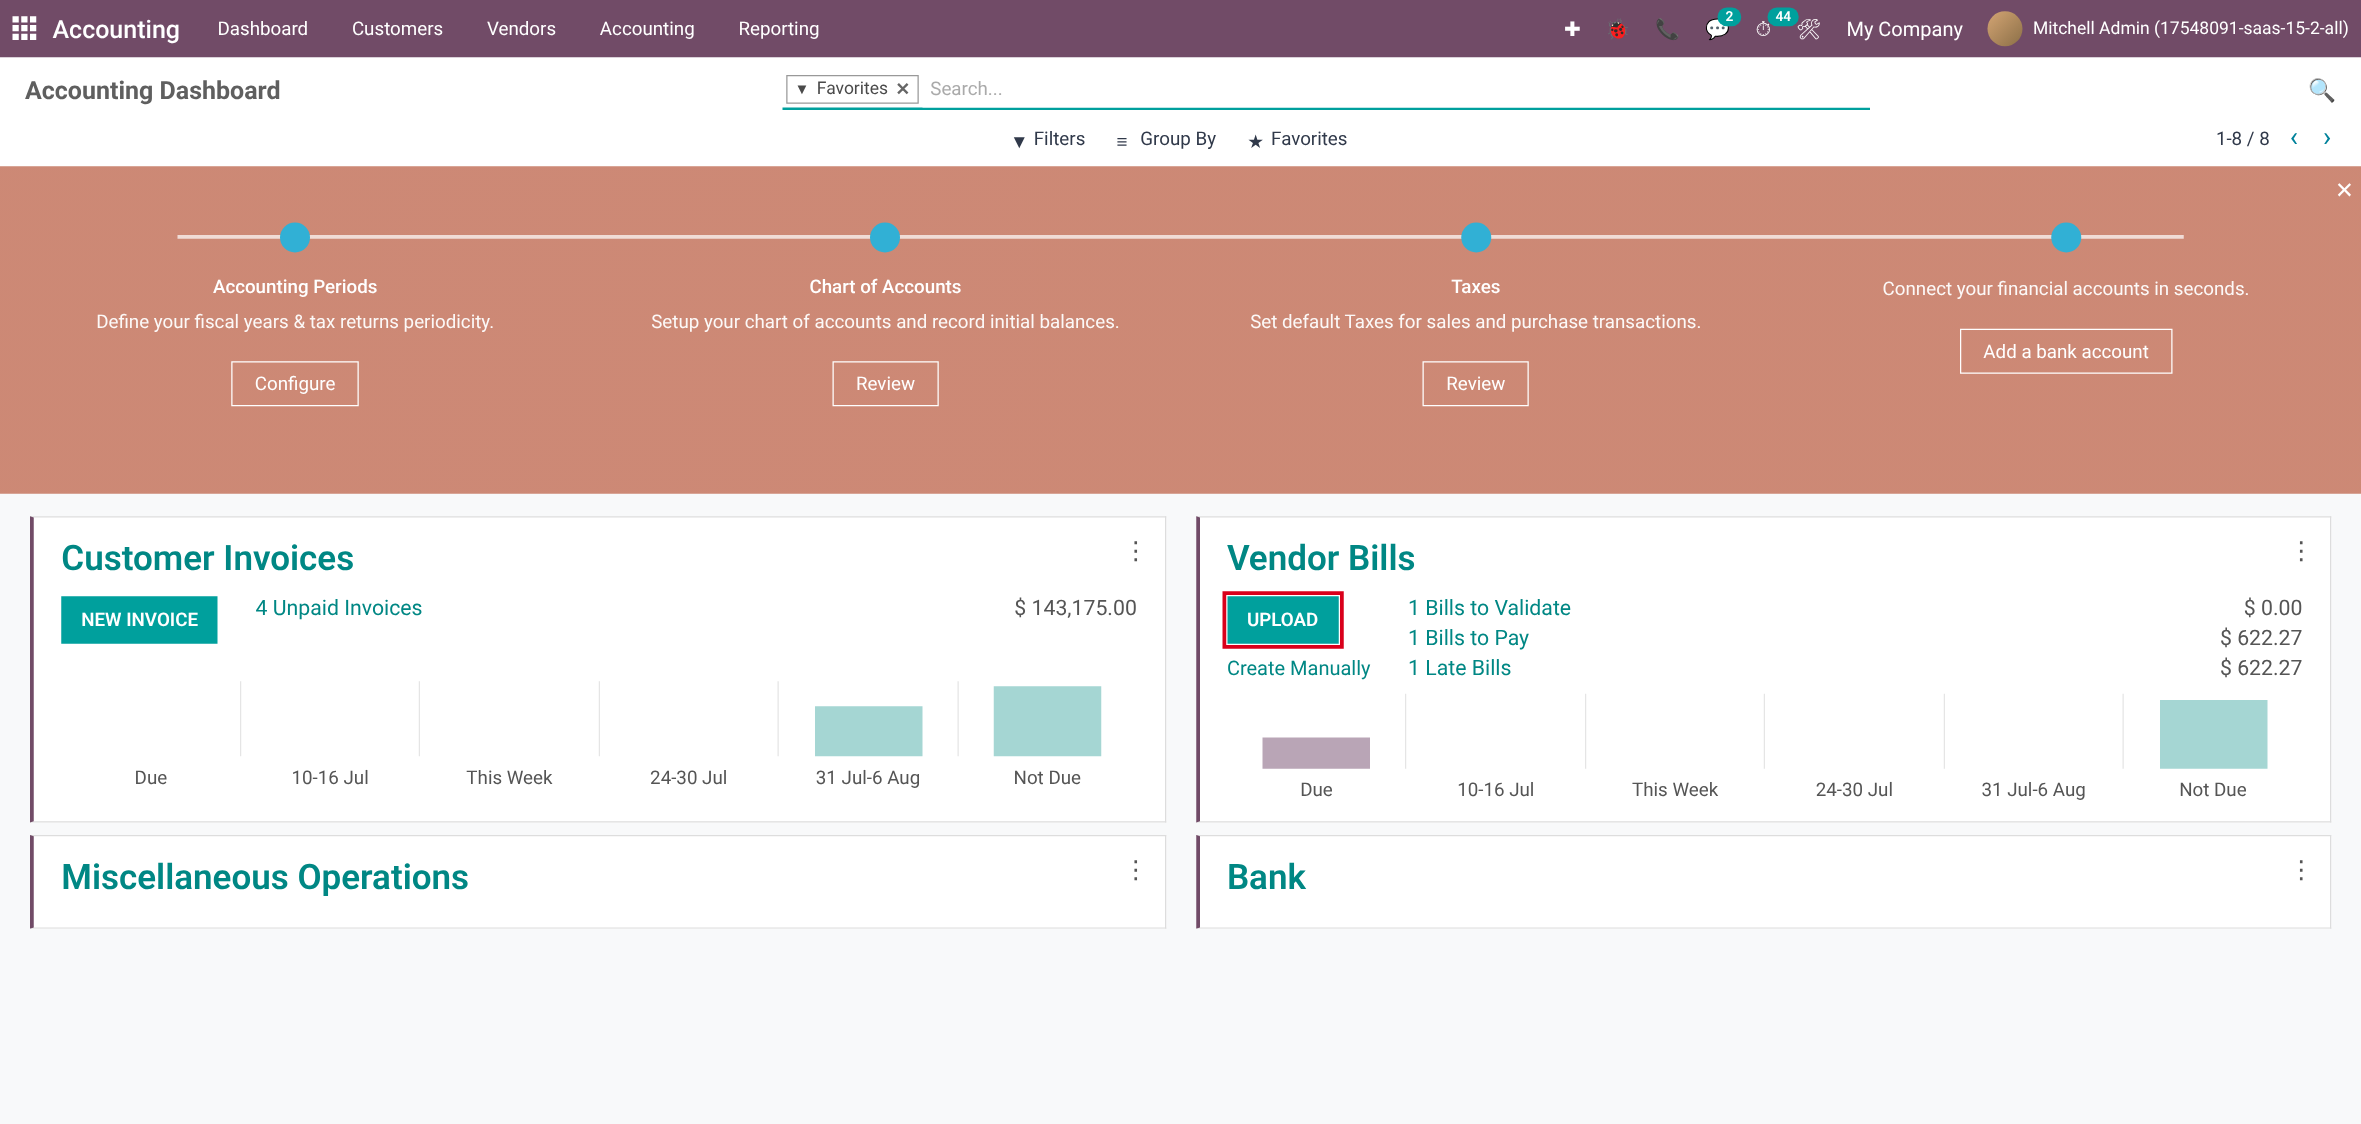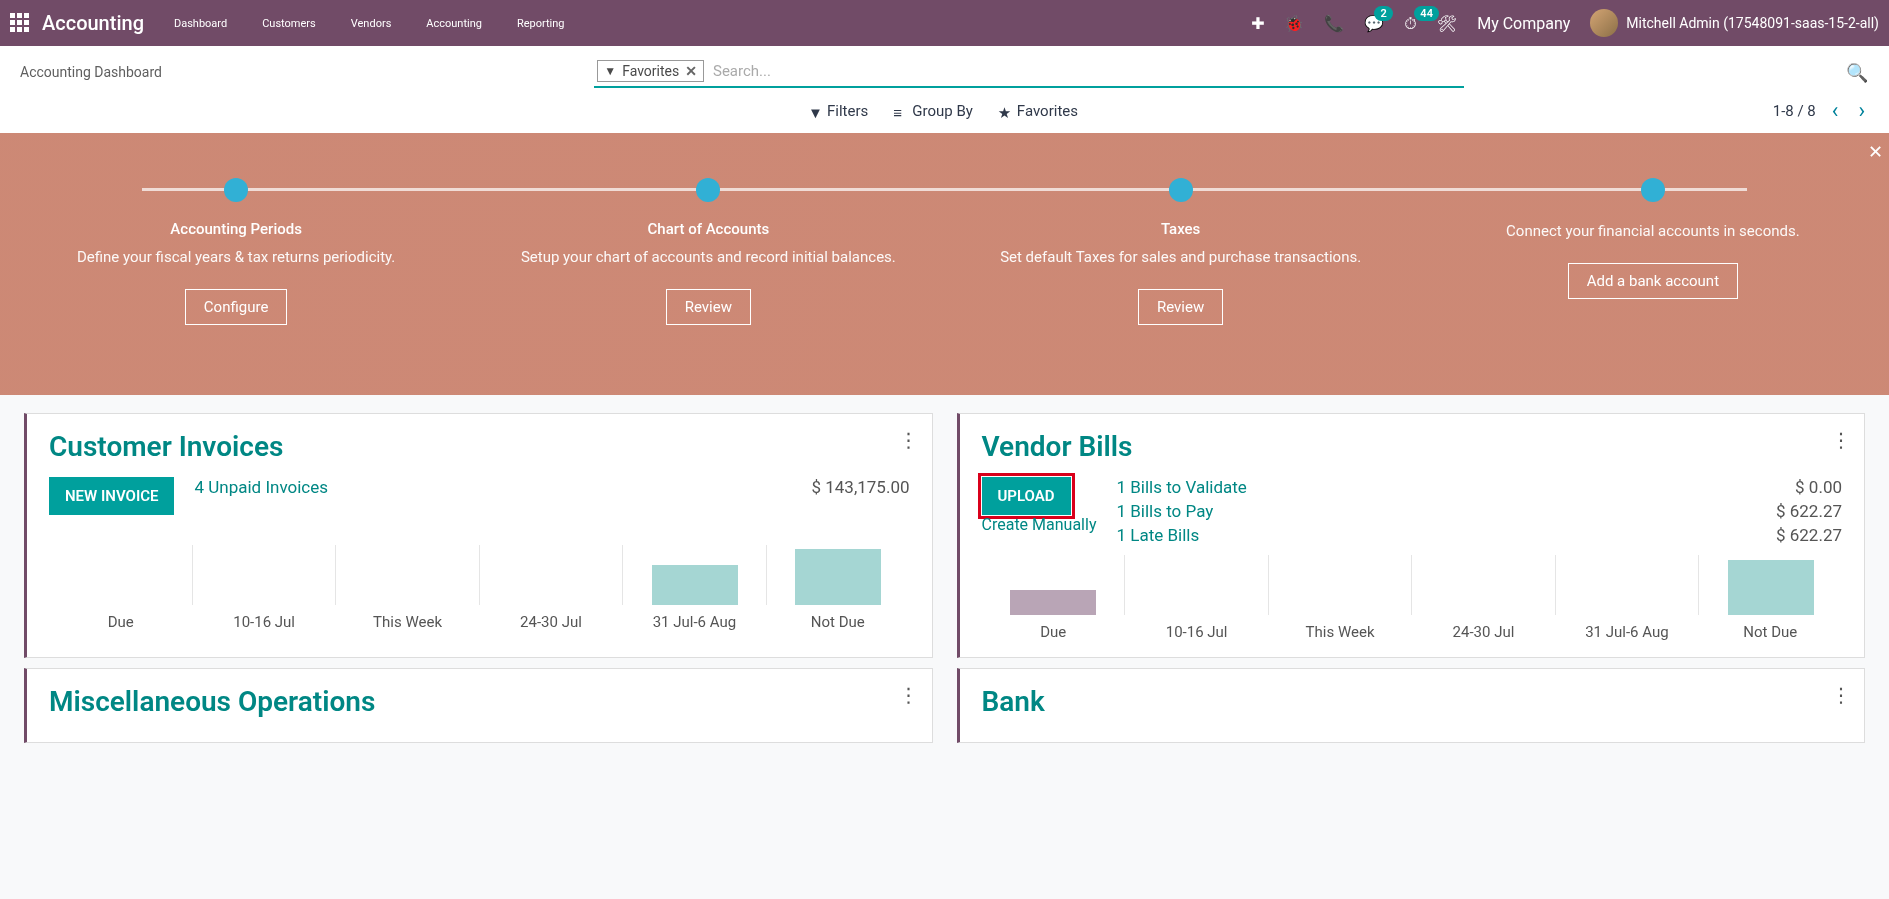--- a/index.html
+++ b/index.html
@@ -3,32 +3,32 @@
 <meta charset="utf-8">
 <style>
 * { margin:0; padding:0; box-sizing:border-box; font-family:-apple-system,BlinkMacSystemFont,"Segoe UI",Roboto,sans-serif; }
 body { background:#f8f9fa; }
 
 
 .navbar { background:#714B67; height:46px; display:flex; align-items:center; padding:0 10px; color:#fff; }
 .nav-apps { width:20px; height:20px; display:grid; grid-template-columns:repeat(3,5px); grid-template-rows:repeat(3,5px); gap:2px; margin-right:12px; cursor:pointer; }
 .nav-apps span { background:#fff; width:5px; height:5px; }
 .nav-brand { font-size:20px; font-weight:500; margin-right:30px; }
-.nav-menu { display:flex; gap:35px; font-size:11px; }
+.nav-menu { display:flex; gap:35px; font-size:15px; }
 .nav-menu-item { cursor:pointer; }
 .nav-right { margin-left:auto; display:flex; align-items:center; gap:20px; }
 .nav-icon { position:relative; cursor:pointer; font-size:16px; }
 .badge { background:#00A09D; color:#fff; font-size:11px; font-weight:600; border-radius:10px; padding:1px 6px; position:absolute; top:-8px; left:10px; }
 .nav-user { display:flex; align-items:center; gap:8px; font-size:14px; }
 .avatar { width:28px; height:28px; border-radius:50%; background:linear-gradient(135deg,#d4a574,#8b6f47); }
 
 
 .subheader { background:#fff; padding:10px 20px 0; }
 .subheader-top { display:flex; align-items:center; justify-content:space-between; }
-.page-title { font-size:14px; font-weight:400; color:#5f5f5f; }
+.page-title { font-size:20px; font-weight:700; color:#5f5f5f; }
 .search-wrap { display:flex; align-items:center; flex:1; margin-left:60px; border-bottom:2px solid #00A09D; max-width:870px; position:relative; }
 .search-chip { border:1px solid #999; padding:2px 6px; margin:3px; display:flex; align-items:center; gap:6px; font-size:14px; color:#4a4a4a; }
 .search-chip .funnel { font-size:12px; }
 .search-chip .closex { cursor:pointer; font-weight:bold; color:#666; }
 .search-input { border:none; outline:none; padding:6px; font-size:15px; flex:1; color:#333; }
 .search-input::placeholder { color:#aaa; }
 .search-icon { font-size:18px; color:#333; margin-left:10px; }
 
 .subheader-bottom { display:flex; align-items:center; padding:10px 0 10px 788px; gap:25px; font-size:15px; color:#30394A; }
 .toolbar-item { cursor:pointer; display:flex; align-items:center; gap:5px; }
@@ -44,25 +44,25 @@
 .hero-dot { width:24px; height:24px; background:#31B0D5; border-radius:50%; margin:0 auto 18px; position:relative; z-index:2; }
 .hero-step h3 { font-size:15px; font-weight:500; margin-bottom:8px; }
 .hero-step p { font-size:15px; line-height:1.5; margin-bottom:20px; opacity:.95; }
 .hero-btn { border:1px solid #fff; background:transparent; color:#fff; padding:8px 18px; font-size:15px; cursor:pointer; }
 
 
 .card-row { display:flex; gap:24px; padding:18px 24px 0; }
 .card { flex:1; background:#fff; border:1px solid #ddd; border-left:3px solid #714B67; padding:16px 22px; position:relative; }
 .card-title { font-size:28px; font-weight:600; color:#008784; cursor:pointer; }
 .card-menu { position:absolute; top:14px; right:14px; font-size:20px; color:#555; cursor:pointer; letter-spacing:-1px; }
-.card-body { display:flex; margin-top:14px; gap:20px; }
+.card-body { display:flex; margin-top:14px; gap:30px; }
 .card-left { flex:0 0 auto; }
 .primary-btn { background:#00A09D; color:#fff; border:none; padding:10px 16px; font-size:15px; font-weight:600; cursor:pointer; }
 .primary-btn.hl { outline:3px solid #d9001b; outline-offset:1px; }
-.link-sub { color:#008784; font-size:16px; cursor:pointer; }
+.link-sub { color:#008784; font-size:16px; margin-top:10px; cursor:pointer; }
 .card-mid { flex:1; }
 .stat-line { display:flex; justify-content:space-between; font-size:17px; color:#008784; margin-bottom:4px; }
 .stat-line .amt { color:#555; }
 .single-stat { display:flex; justify-content:space-between; align-items:center; font-size:17px; }
 .single-stat .lnk { color:#008784; cursor:pointer; }
 .single-stat .amt { color:#555; }
 
 
 .chart { margin-top:30px; }
 .chart-bars { display:flex; height:60px; align-items:flex-end; }

